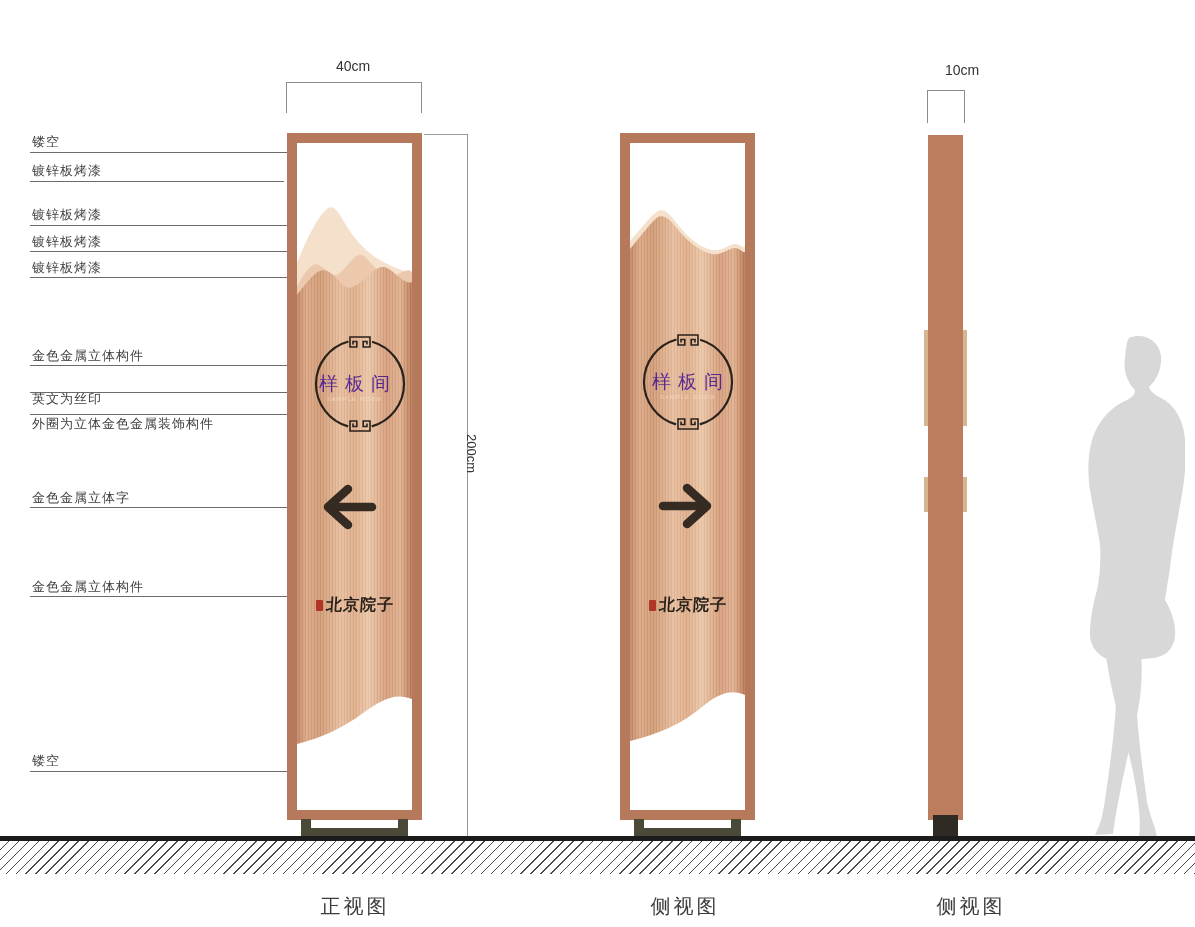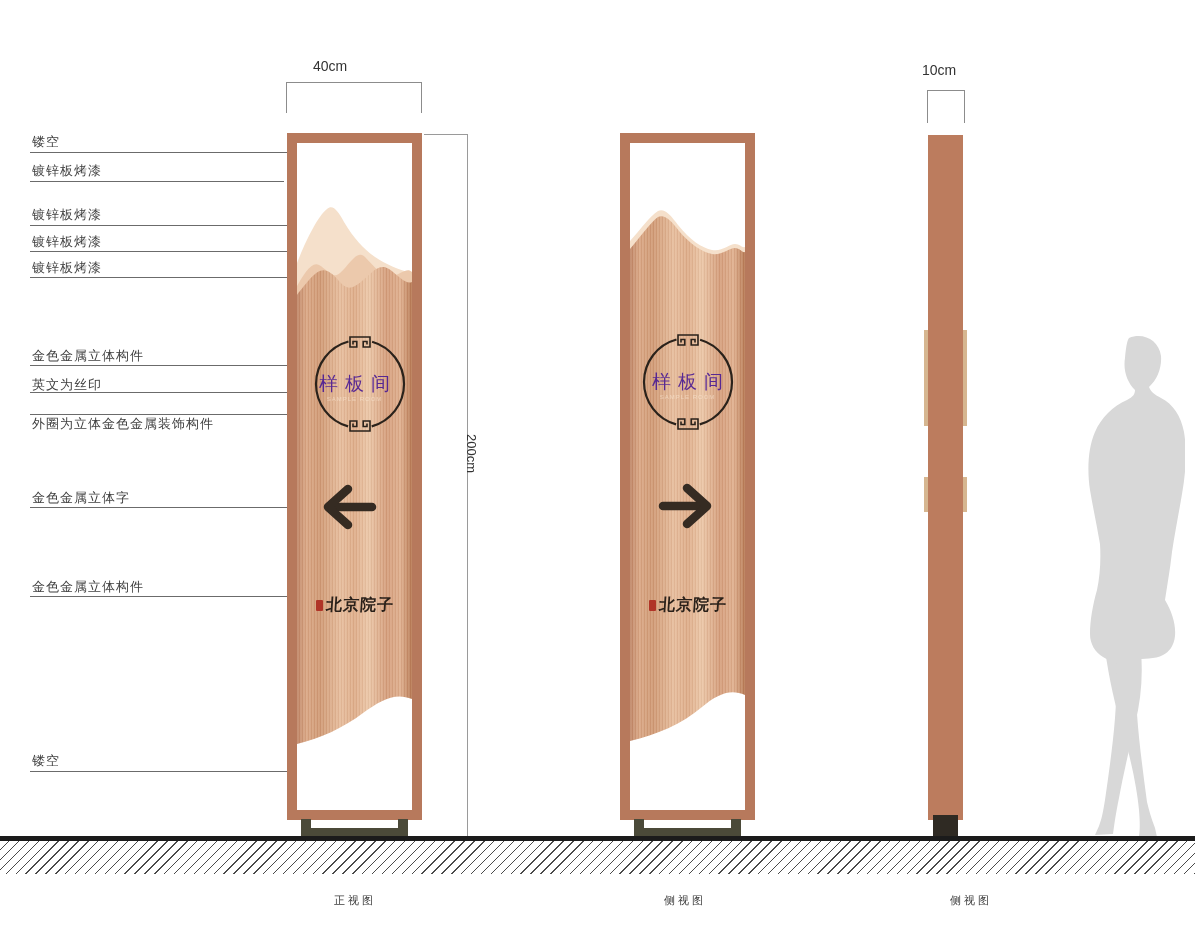--- a/index.html
+++ b/index.html
@@ -7,21 +7,21 @@
     position:relative;width:1195px;height:927px;background:#ffffff;overflow:hidden;
     font-family:"Liberation Sans",sans-serif;
   }
   
   .ann-label{
     position:absolute;left:32px;font-size:13px;color:#3f3f3f;letter-spacing:1px;white-space:nowrap;
   }
   .lead{position:absolute;left:30px;height:1px;background:#6b6b6b;}
   
   .bracket{position:absolute;border-top:1px solid #8c8c8c;border-left:1px solid #8c8c8c;border-right:1px solid #8c8c8c;}
-  .dim-label{position:absolute;font-size:14px;color:#333;text-align:left;}
+  .dim-label{position:absolute;font-size:14px;color:#333;text-align:center;}
   .vline{position:absolute;width:1px;background:#9a9a9a;}
   .hline{position:absolute;height:1px;background:#9a9a9a;}
   .dim-v-label{position:absolute;left:441px;top:446px;width:60px;text-align:center;
     font-size:13px;color:#333;transform:rotate(90deg);}
   
   .sign-frame{position:absolute;width:135px;height:687px;border:10px solid #b7795c;box-sizing:border-box;background:#ffffff;}
   .sign-content{position:absolute;width:115px;height:667px;overflow:hidden;}
   .sign-content svg.mtn{position:absolute;left:0;top:0;}
   .circle-wrap{position:absolute;width:96px;height:96px;}
   .circle-title{
@@ -46,21 +46,21 @@
   .profile-band{position:absolute;background:#d6b690;}
   .profile-col{position:absolute;background:#bc7c5e;}
   .profile-foot{position:absolute;background:#2f2a23;}
   
   .ground-line{position:absolute;left:0;top:836px;width:1195px;height:5px;background:#1b1b1b;}
   .ground-hatch{
     position:absolute;left:0;top:841px;width:1195px;height:33px;
     background:repeating-linear-gradient(135deg,transparent 0 6px,#4a4a4a 6px 7px);
   }
   
-  .caption{position:absolute;width:130px;text-align:center;font-size:11px;color:#3c3c3c;letter-spacing:3px;}
+  .caption{position:absolute;width:130px;text-align:center;font-size:20px;color:#3c3c3c;letter-spacing:3px;}
   .silhouette{position:absolute;left:1045px;top:332px;}
 </style>
 </head>
 <body>
 
 <div id="stage">
 
   <div class="ann-label" style="top:133px">镂空</div>
   <div class="lead" style="top:152px;width:277px"></div>
 
@@ -72,21 +72,21 @@
 
   <div class="ann-label" style="top:233px">镀锌板烤漆</div>
   <div class="lead" style="top:251px;width:266px"></div>
 
   <div class="ann-label" style="top:259px">镀锌板烤漆</div>
   <div class="lead" style="top:277px;width:261px"></div>
 
   <div class="ann-label" style="top:347px">金色金属立体构件</div>
   <div class="lead" style="top:365px;width:315px"></div>
 
-  <div class="ann-label" style="top:376px">英文为丝印</div>
+  <div class="ann-label" style="top:390px">英文为丝印</div>
   <div class="lead" style="top:392px;width:303px"></div>
 
   <div class="ann-label" style="top:415px">外圈为立体金色金属装饰构件</div>
   <div class="lead" style="top:414px;width:288px"></div>
 
   <div class="ann-label" style="top:489px">金色金属立体字</div>
   <div class="lead" style="top:507px;width:290px"></div>
 
   <div class="ann-label" style="top:578px">金色金属立体构件</div>
   <div class="lead" style="top:596px;width:257px"></div>

